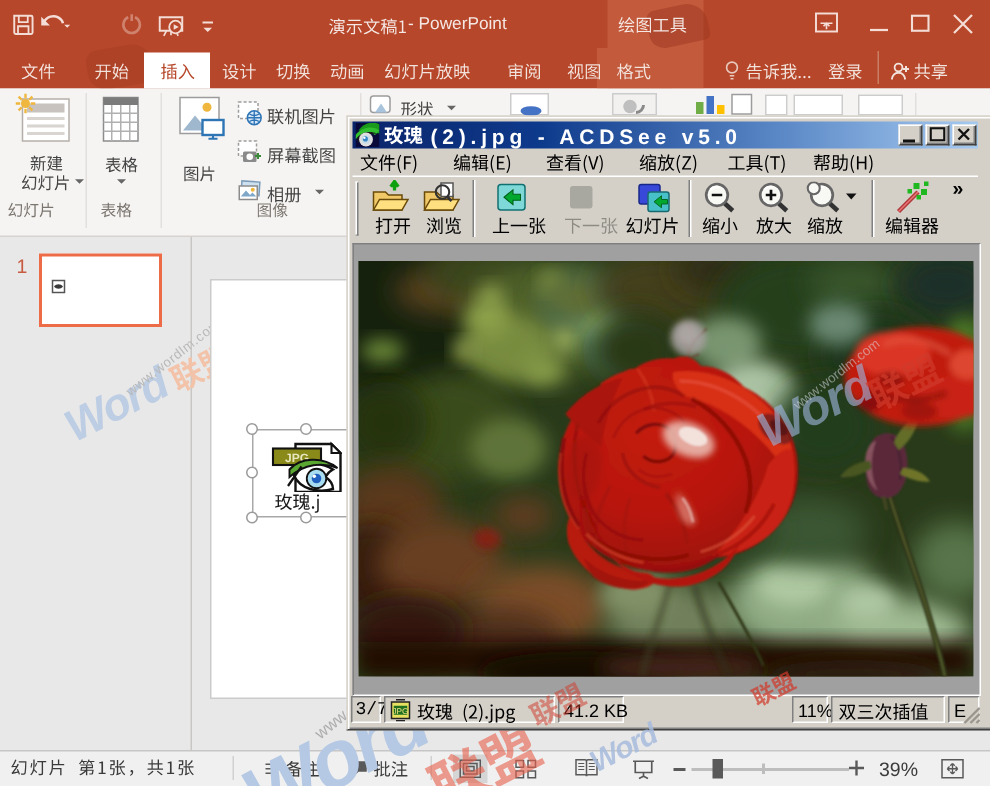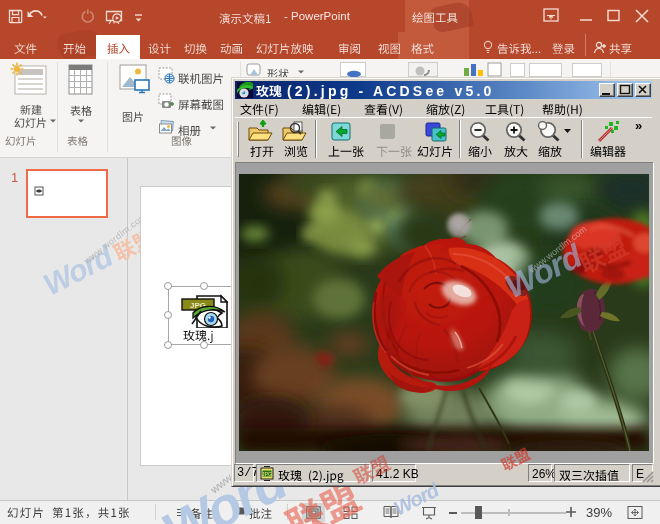--- a/index.html
+++ b/index.html
@@ -27,21 +27,21 @@
 <path d="M100.5 4.5h15v9h-15z" stroke-width="1.3"></path>
     <path d="M105 13.5l-1.8 3.4M111 13.5l1.8 3.4M108 13.5v3" stroke-width="1.1"></path>
 <circle cx="111" cy="11" r="4.2" fill="#B7472A" stroke="#F3DDD6" stroke-width="1.2"></circle>
 <path d="M109.8 9.2l3.4 1.8-3.4 1.8z" fill="#F3DDD6" stroke="none"></path>
 <path d="M129 8h7" stroke-width="1.4"></path>
     <path d="M129.6 11.5l2.9 2.9 2.9-2.9" fill="#F3DDD6" stroke="none"></path>
 </svg>
 <div class="ab" style="left:218px;top:9px"><svg class="cjt" width="54" height="15" viewBox="0 0 54 15">
       <path transform="translate(1,12)" d="M7.7 -0.7C8.6 -0.3 9.7 0.4 10.2 0.9L10.9 0.3C10.3 -0.1 9.2 -0.8 8.4 -1.2ZM5.6 -1.1C5.0 -0.6 3.9 -0.1 3.0 0.2C3.2 0.4 3.5 0.7 3.6 0.9C4.6 0.5 5.7 -0.2 6.4 -0.8ZM1.1 -8.9C1.7 -8.6 2.5 -8.1 2.9 -7.8L3.4 -8.5C3.0 -8.8 2.2 -9.2 1.6 -9.5ZM0.4 -5.8C1.0 -5.5 1.8 -5.0 2.2 -4.7L2.7 -5.5C2.3 -5.7 1.5 -6.1 0.9 -6.4ZM0.7 0.1 1.5 0.6C2.1 -0.4 2.7 -1.8 3.2 -3.0L2.5 -3.6C2.0 -2.3 1.3 -0.8 0.7 0.1ZM6.2 -9.5C6.3 -9.2 6.5 -8.9 6.6 -8.6H3.6V-6.7H4.3V-7.8H9.9V-6.7H10.7V-8.6H7.6C7.5 -8.9 7.2 -9.4 7.0 -9.7ZM4.7 -2.9H6.6V-2.0H4.7ZM7.5 -2.9H9.4V-2.0H7.5ZM4.7 -4.6H6.6V-3.6H4.7ZM7.5 -4.6H9.4V-3.6H7.5ZM4.4 -6.8V-6.1H6.6V-5.2H3.9V-1.3H10.2V-5.2H7.5V-6.1H9.8V-6.8Z M14.2 -4.0C13.7 -2.7 12.8 -1.5 11.9 -0.6C12.1 -0.5 12.5 -0.3 12.7 -0.1C13.6 -1.0 14.5 -2.4 15.1 -3.8ZM19.4 -3.7C20.2 -2.6 21.1 -1.1 21.4 -0.1L22.2 -0.5C21.9 -1.5 21.0 -2.9 20.2 -4.0ZM13.2 -8.8V-8.0H21.3V-8.8ZM12.2 -6.0V-5.2H16.8V-0.2C16.8 -0.0 16.7 0.0 16.5 0.0C16.3 0.0 15.5 0.0 14.8 0.0C14.9 0.3 15.0 0.6 15.1 0.9C16.1 0.9 16.8 0.9 17.2 0.8C17.6 0.6 17.7 0.4 17.7 -0.2V-5.2H22.3V-6.0Z M27.9 -9.5C28.2 -8.9 28.6 -8.1 28.7 -7.7L29.7 -8.0C29.5 -8.4 29.1 -9.2 28.8 -9.7ZM23.6 -7.6V-6.8H25.4C26.0 -5.0 27.0 -3.5 28.1 -2.3C26.9 -1.2 25.3 -0.5 23.4 0.1C23.6 0.3 23.9 0.7 24.0 0.9C25.9 0.3 27.5 -0.6 28.8 -1.7C30.1 -0.5 31.6 0.3 33.5 0.8C33.7 0.6 33.9 0.2 34.1 0.0C32.3 -0.4 30.7 -1.2 29.4 -2.3C30.6 -3.5 31.5 -5.0 32.2 -6.8H34.0V-7.6ZM28.8 -2.9C27.7 -4.0 26.9 -5.3 26.3 -6.8H31.2C30.6 -5.2 29.8 -4.0 28.8 -2.9Z M40.5 -6.5H43.8V-5.4H40.5ZM39.7 -7.1V-4.8H44.6V-7.1ZM41.2 -2.1H43.0V-1.0H41.2ZM40.6 -2.7V-0.4H43.7V-2.7ZM38.3 -9.5C37.6 -9.2 36.2 -8.9 35.1 -8.7C35.2 -8.5 35.3 -8.2 35.3 -8.0C35.8 -8.1 36.2 -8.1 36.7 -8.2V-6.4H35.1V-5.5H36.6C36.2 -4.2 35.5 -2.8 34.8 -1.9C34.9 -1.7 35.2 -1.4 35.3 -1.1C35.8 -1.8 36.3 -2.9 36.7 -4.0V0.9H37.5V-4.4C37.9 -3.9 38.2 -3.3 38.4 -3.0L38.9 -3.7C38.7 -4.0 37.8 -5.0 37.5 -5.3V-5.5H39.1V-6.4H37.5V-8.4C38.0 -8.5 38.5 -8.7 38.9 -8.8ZM41.3 -9.5C41.4 -9.2 41.6 -8.8 41.7 -8.5H38.9V-7.7H45.5V-8.5H42.6C42.5 -8.8 42.3 -9.3 42.1 -9.7ZM39.0 -4.1V0.9H39.8V-3.4H44.5V0.1C44.5 0.2 44.5 0.3 44.3 0.3C44.2 0.3 43.9 0.3 43.4 0.2C43.6 0.4 43.7 0.7 43.7 0.9C44.3 0.9 44.7 0.9 45.0 0.8C45.2 0.7 45.3 0.5 45.3 0.1V-4.1Z M47.0 0.0H51.6V-0.9H49.9V-8.4H49.1C48.7 -8.2 48.1 -8.0 47.4 -7.8V-7.2H48.9V-0.9H47.0Z" fill="#F5E8E4"></path>
     </svg></div>
-<div class="ab" style="left:284px;top:10px;font:11.5px 'Liberation Sans';color:#F5E8E4"> - PowerPoint</div>
+<div class="ab" style="left:272px;top:10px;font:11.5px 'Liberation Sans';color:#F5E8E4"> - PowerPoint</div>
 <div class="ab" style="left:411px;top:8px"><svg class="cjt" width="48" height="15" viewBox="0 0 48 15">
       <path transform="translate(1,12)" d="M0.4 -0.6 0.6 0.2C1.6 -0.1 2.9 -0.6 4.1 -1.1L4.0 -1.9C2.7 -1.4 1.3 -0.9 0.4 -0.6ZM5.5 -5.8V-5.0H9.5V-5.8ZM0.6 -4.9C0.8 -4.9 1.1 -5.0 2.3 -5.2C1.8 -4.5 1.4 -3.9 1.3 -3.7C0.9 -3.3 0.7 -3.0 0.4 -2.9C0.5 -2.7 0.7 -2.3 0.7 -2.1C1.0 -2.2 1.3 -2.4 4.0 -3.1C4.0 -3.2 3.9 -3.6 3.9 -3.8L2.0 -3.3C2.7 -4.4 3.5 -5.6 4.2 -6.8L3.4 -7.3C3.2 -6.8 3.0 -6.4 2.7 -5.9L1.5 -5.8C2.1 -6.8 2.7 -8.1 3.2 -9.3L2.4 -9.7C2.0 -8.3 1.2 -6.8 1.0 -6.4C0.7 -6.0 0.6 -5.7 0.4 -5.7C0.5 -5.5 0.6 -5.0 0.6 -4.9ZM4.5 0.7C4.8 0.5 5.3 0.5 9.5 0.0C9.7 0.3 9.9 0.7 10.0 0.9L10.7 0.6C10.4 -0.2 9.6 -1.4 8.9 -2.2L8.3 -1.9C8.5 -1.5 8.8 -1.1 9.1 -0.7L5.8 -0.3C6.3 -1.1 7.0 -2.3 7.4 -3.0H10.6V-3.8H4.5V-3.0H6.5C6.0 -2.3 5.2 -0.8 4.9 -0.5C4.7 -0.3 4.4 -0.2 4.2 -0.1C4.3 0.0 4.5 0.5 4.5 0.7ZM7.3 -9.7C6.6 -8.1 5.4 -6.7 4.1 -5.8C4.2 -5.6 4.4 -5.2 4.5 -5.0C5.6 -5.8 6.7 -7.0 7.5 -8.3C8.3 -7.2 9.5 -6.0 10.5 -5.2C10.6 -5.4 10.8 -5.8 11.0 -6.0C9.9 -6.7 8.6 -7.9 7.9 -9.0L8.1 -9.4Z M15.8 -3.2C16.7 -3.0 17.9 -2.6 18.5 -2.3L18.9 -2.9C18.3 -3.2 17.1 -3.6 16.2 -3.7ZM14.7 -1.7C16.2 -1.6 18.2 -1.1 19.3 -0.7L19.7 -1.3C18.6 -1.7 16.6 -2.2 15.1 -2.3ZM12.5 -9.2V0.9H13.3V0.4H21.2V0.9H22.0V-9.2ZM13.3 -0.3V-8.4H21.2V-0.3ZM16.3 -8.1C15.7 -7.2 14.7 -6.3 13.7 -5.7C13.9 -5.6 14.2 -5.3 14.3 -5.2C14.7 -5.4 15.0 -5.7 15.4 -6.0C15.7 -5.6 16.1 -5.3 16.6 -5.0C15.6 -4.5 14.5 -4.2 13.5 -4.0C13.7 -3.8 13.8 -3.5 13.9 -3.3C15.0 -3.5 16.2 -4.0 17.3 -4.6C18.3 -4.0 19.4 -3.6 20.5 -3.4C20.6 -3.6 20.8 -3.9 21.0 -4.1C20.0 -4.2 18.9 -4.6 18.0 -5.0C18.9 -5.5 19.6 -6.2 20.1 -7.0L19.6 -7.3L19.5 -7.2H16.5C16.7 -7.4 16.8 -7.7 17.0 -7.9ZM15.8 -6.5 15.9 -6.6H18.9C18.5 -6.1 17.9 -5.7 17.3 -5.3C16.7 -5.7 16.2 -6.1 15.8 -6.5Z M23.6 -0.8V0.0H33.9V-0.8H29.2V-7.5H33.4V-8.4H24.2V-7.5H28.2V-0.8Z M41.5 -1.0C42.7 -0.4 44.1 0.4 44.9 0.9L45.6 0.3C44.7 -0.3 43.3 -1.0 42.0 -1.6ZM38.3 -1.5C37.6 -0.9 36.1 -0.1 35.0 0.3C35.2 0.5 35.5 0.7 35.6 0.9C36.8 0.5 38.2 -0.3 39.1 -1.0ZM36.9 -9.1V-2.4H35.1V-1.6H45.4V-2.4H43.7V-9.1ZM37.8 -2.4V-3.4H42.9V-2.4ZM37.8 -6.7H42.9V-5.8H37.8ZM37.8 -7.4V-8.4H42.9V-7.4ZM37.8 -5.1H42.9V-4.1H37.8Z" fill="#F5E8E4"></path>
     </svg></div>
 <svg class="ab" style="left:536px;top:6px" width="120" height="20" viewBox="0 0 120 20" fill="none" stroke="#F3DDD6" stroke-width="1.3">
 <rect x="8" y="3" width="14" height="12"></rect>
     <path d="M11 9.5h8M15 9.5v4M13 11.5l2-2 2 2" stroke-width="1.1"></path>
 <path d="M44 14h12" stroke-width="1.5"></path>
 <rect x="72" y="4.5" width="11" height="10" stroke-width="1.4"></rect>
 <path d="M100 4l12 12M112 4l-12 12" stroke-width="1.5"></path>
 </svg>
@@ -616,21 +616,21 @@
 <path d="M4 0.5h6M4 14.5h6" stroke="#222"></path>
       </svg>
       <div class="ab" style="left:20px;top:1px"><svg class="cjt" width="68" height="16" viewBox="0 0 68 16">
           <path transform="translate(1,12)" d="M6.6 -7.0H9.5C9.1 -5.3 8.7 -4.0 7.9 -2.9C7.2 -4.0 6.8 -5.4 6.5 -6.9ZM6.5 -10.1C6.1 -8.1 5.4 -6.2 4.4 -4.9C4.5 -4.7 4.9 -4.3 5.0 -4.1C5.3 -4.6 5.7 -5.1 5.9 -5.6C6.3 -4.3 6.7 -3.1 7.3 -2.1C6.4 -1.1 5.3 -0.4 3.8 0.1C3.9 0.4 4.2 0.8 4.3 1.0C5.8 0.4 6.9 -0.4 7.8 -1.3C8.7 -0.3 9.7 0.5 11.0 1.0C11.2 0.7 11.5 0.3 11.7 0.2C10.3 -0.3 9.3 -1.1 8.5 -2.1C9.4 -3.4 10.0 -5.0 10.5 -7.0H11.5V-7.8H6.9C7.1 -8.5 7.3 -9.2 7.4 -9.9ZM0.4 -1.3 0.6 -0.5C1.7 -0.8 3.3 -1.2 4.8 -1.6L4.7 -2.4L3.0 -2.0V-4.7H4.3V-5.5H3.0V-8.1H4.7V-8.9H0.6V-8.1H2.1V-5.5H0.7V-4.7H2.1V-1.8Z M16.8 -8.9V-3.9H18.9C18.5 -2.2 17.5 -0.7 15.7 0.3C15.9 0.4 16.2 0.7 16.3 0.9C18.0 0.0 18.9 -1.4 19.5 -2.9V-0.3C19.5 0.5 19.8 0.8 20.8 0.8C21.0 0.8 22.3 0.8 22.5 0.8C23.2 0.8 23.5 0.5 23.6 -0.6C23.3 -0.6 23.0 -0.8 22.8 -0.9C22.8 -0.1 22.7 0.0 22.4 0.0C22.1 0.0 21.0 0.0 20.8 0.0C20.4 0.0 20.3 -0.0 20.3 -0.3V-3.5H19.7L19.8 -3.9H22.8V-8.9H19.9C20.1 -9.2 20.3 -9.6 20.5 -10.0L19.5 -10.1C19.4 -9.7 19.2 -9.3 19.0 -8.9ZM17.6 -6.1H19.3C19.3 -5.6 19.2 -5.1 19.1 -4.7H17.6ZM20.2 -6.1H21.9V-4.7H20.0C20.1 -5.1 20.1 -5.6 20.2 -6.1ZM17.6 -8.1H19.5L19.4 -6.8H17.6ZM20.3 -8.1H21.9V-6.8H20.2ZM20.7 -0.9C20.8 -0.9 21.1 -1.0 22.5 -1.3L22.6 -0.9L23.2 -1.1C23.1 -1.5 22.8 -2.3 22.4 -2.9L21.9 -2.7C22.1 -2.4 22.2 -2.1 22.3 -1.8L21.3 -1.6C21.6 -2.2 21.9 -2.8 22.0 -3.4L21.4 -3.7C21.3 -2.9 20.9 -2.1 20.8 -1.9C20.7 -1.6 20.6 -1.5 20.4 -1.5C20.5 -1.3 20.6 -1.0 20.7 -0.9ZM12.4 -1.2 12.6 -0.3C13.6 -0.6 15.0 -1.1 16.4 -1.5L16.2 -2.3L14.8 -1.9V-5.0H16.1V-5.8H14.8V-8.4H16.2V-9.3H12.5V-8.4H13.9V-5.8H12.6V-5.0H13.9V-1.6C13.3 -1.5 12.8 -1.3 12.4 -1.2Z M32.9 2.4 33.5 2.1C32.5 0.3 32.0 -1.7 32.0 -3.7C32.0 -5.8 32.5 -7.8 33.5 -9.5L32.9 -9.8C31.8 -8.0 31.1 -6.1 31.1 -3.7C31.1 -1.4 31.8 0.6 32.9 2.4Z M34.6 0.0H40.1V-0.9H37.7C37.2 -0.9 36.7 -0.9 36.2 -0.9C38.3 -2.8 39.7 -4.6 39.7 -6.4C39.7 -7.9 38.7 -9.0 37.1 -9.0C36.0 -9.0 35.2 -8.4 34.5 -7.7L35.2 -7.0C35.7 -7.6 36.3 -8.1 37.0 -8.1C38.1 -8.1 38.6 -7.3 38.6 -6.3C38.6 -4.8 37.3 -3.1 34.6 -0.6Z M41.9 2.4C43.0 0.6 43.7 -1.4 43.7 -3.7C43.7 -6.1 43.0 -8.0 41.9 -9.8L41.2 -9.5C42.3 -7.8 42.8 -5.8 42.8 -3.7C42.8 -1.7 42.3 0.3 41.2 2.1Z M46.4 0.2C46.9 0.2 47.2 -0.2 47.2 -0.7C47.2 -1.2 46.9 -1.5 46.4 -1.5C46.0 -1.5 45.6 -1.2 45.6 -0.7C45.6 -0.2 46.0 0.2 46.4 0.2Z M48.5 2.9C49.8 2.9 50.3 2.1 50.3 0.7V-6.5H49.2V0.7C49.2 1.5 49.1 2.0 48.4 2.0C48.2 2.0 48.0 2.0 47.8 1.9L47.6 2.7C47.8 2.8 48.1 2.9 48.5 2.9ZM49.8 -7.9C50.2 -7.9 50.5 -8.1 50.5 -8.6C50.5 -9.0 50.2 -9.3 49.8 -9.3C49.3 -9.3 49.0 -9.0 49.0 -8.6C49.0 -8.1 49.3 -7.9 49.8 -7.9Z M52.5 2.7H53.6V0.5L53.6 -0.6C54.2 -0.1 54.8 0.2 55.4 0.2C56.9 0.2 58.2 -1.1 58.2 -3.4C58.2 -5.4 57.3 -6.7 55.6 -6.7C54.9 -6.7 54.1 -6.3 53.5 -5.8H53.5L53.4 -6.5H52.5ZM55.2 -0.8C54.8 -0.8 54.2 -0.9 53.6 -1.4V-4.9C54.2 -5.4 54.8 -5.8 55.3 -5.8C56.6 -5.8 57.1 -4.8 57.1 -3.3C57.1 -1.7 56.3 -0.8 55.2 -0.8Z M62.1 3.0C64.2 3.0 65.4 2.0 65.4 0.7C65.4 -0.3 64.7 -0.8 63.2 -0.8H61.9C61.0 -0.8 60.8 -1.1 60.8 -1.5C60.8 -1.9 60.9 -2.1 61.2 -2.3C61.5 -2.1 61.8 -2.1 62.1 -2.1C63.5 -2.1 64.5 -2.9 64.5 -4.3C64.5 -4.9 64.3 -5.4 64.0 -5.7H65.3V-6.5H63.1C62.8 -6.6 62.5 -6.7 62.1 -6.7C60.8 -6.7 59.7 -5.8 59.7 -4.4C59.7 -3.6 60.1 -2.9 60.6 -2.6V-2.6C60.2 -2.3 59.8 -1.9 59.8 -1.3C59.8 -0.8 60.1 -0.5 60.4 -0.3V-0.2C59.8 0.2 59.5 0.7 59.5 1.3C59.5 2.4 60.6 3.0 62.1 3.0ZM62.1 -2.8C61.4 -2.8 60.8 -3.4 60.8 -4.4C60.8 -5.3 61.4 -5.9 62.1 -5.9C62.9 -5.9 63.5 -5.3 63.5 -4.4C63.5 -3.4 62.9 -2.8 62.1 -2.8ZM62.3 2.2C61.1 2.2 60.4 1.8 60.4 1.1C60.4 0.7 60.6 0.3 61.1 0.0C61.4 0.1 61.7 0.1 61.9 0.1H63.0C63.9 0.1 64.4 0.3 64.4 0.9C64.4 1.6 63.6 2.2 62.3 2.2Z" fill="#000"></path>
         </svg></div>
     </div>
 <div class="ab" style="left:140px;top:386px;width:44px;height:18px;background:#D4D0C8;border-top:1px solid #808080;border-left:1px solid #808080;border-right:1px solid #fff;border-bottom:1px solid #fff">
       <div class="ab" style="left:3px;top:2px;font:12px 'Liberation Sans';color:#000">41.2 KB</div>
     </div>
 <div class="ab" style="left:296px;top:386px;width:24px;height:18px;background:#D4D0C8;border-top:1px solid #808080;border-left:1px solid #808080;border-right:1px solid #fff;border-bottom:1px solid #fff">
-      <div class="ab" style="left:3px;top:2px;font:12px 'Liberation Sans';color:#000">26%</div>
+      <div class="ab" style="left:3px;top:2px;font:12px 'Liberation Sans';color:#000">11%</div>
     </div>
 <div class="ab" style="left:322px;top:386px;width:76px;height:18px;background:#D4D0C8;border-top:1px solid #808080;border-left:1px solid #808080;border-right:1px solid #fff;border-bottom:1px solid #fff">
       <div class="ab" style="left:3px;top:1px"><svg class="cjt" width="62" height="16" viewBox="0 0 62 16">
           <path transform="translate(1,12)" d="M10.0 -8.3C9.7 -6.4 9.2 -4.7 8.4 -3.4C7.8 -4.8 7.3 -6.5 7.1 -8.3ZM5.9 -9.2V-8.3H6.2C6.6 -6.0 7.1 -4.1 7.8 -2.5C7.0 -1.3 6.0 -0.4 4.8 0.2C5.0 0.4 5.3 0.7 5.4 0.9C6.5 0.3 7.5 -0.5 8.3 -1.6C9.0 -0.5 9.8 0.4 10.9 1.0C11.0 0.7 11.3 0.4 11.5 0.2C10.4 -0.4 9.6 -1.3 8.9 -2.4C10.0 -4.1 10.7 -6.3 11.0 -9.0L10.4 -9.2L10.3 -9.2ZM0.9 -6.5C1.6 -5.6 2.5 -4.5 3.2 -3.5C2.4 -1.8 1.5 -0.6 0.4 0.2C0.6 0.4 0.9 0.7 1.1 0.9C2.1 0.1 3.0 -1.1 3.8 -2.6C4.2 -1.8 4.6 -1.2 4.8 -0.6L5.6 -1.2C5.3 -1.9 4.8 -2.7 4.2 -3.6C4.8 -5.1 5.2 -6.9 5.4 -9.0L4.8 -9.2L4.7 -9.2H0.8V-8.3H4.5C4.3 -6.9 4.0 -5.6 3.6 -4.5C2.9 -5.4 2.2 -6.3 1.5 -7.0Z M13.5 -8.9V-8.0H22.5V-8.9ZM14.2 -5.0V-4.1H21.6V-5.0ZM12.8 -0.8V0.1H23.2V-0.8Z M24.7 -8.6C25.5 -8.1 26.5 -7.4 27.0 -6.9L27.6 -7.7C27.1 -8.2 26.0 -8.8 25.2 -9.3ZM24.5 -0.9 25.3 -0.3C26.1 -1.3 27.0 -2.7 27.7 -3.9L27.0 -4.5C26.2 -3.2 25.2 -1.8 24.5 -0.9ZM29.4 -10.1C29.1 -8.2 28.4 -6.3 27.5 -5.1C27.7 -5.0 28.2 -4.8 28.3 -4.6C28.8 -5.3 29.2 -6.2 29.6 -7.2H34.0C33.8 -6.3 33.4 -5.4 33.2 -4.8C33.4 -4.7 33.7 -4.6 33.9 -4.5C34.3 -5.3 34.9 -6.6 35.2 -7.7L34.5 -8.1L34.3 -8.0H29.9C30.1 -8.6 30.3 -9.3 30.4 -9.9ZM30.8 -6.6V-5.8C30.8 -4.1 30.6 -1.5 26.9 0.3C27.1 0.5 27.4 0.8 27.6 1.0C29.9 -0.2 31.0 -1.7 31.4 -3.2C32.1 -1.3 33.2 0.1 34.9 0.9C35.1 0.6 35.3 0.3 35.5 0.1C33.4 -0.7 32.3 -2.5 31.8 -4.9C31.8 -5.2 31.8 -5.5 31.8 -5.8V-6.6Z M44.8 -2.9V-2.1H46.2V-0.5H44.3V-6.4H47.4V-7.2H44.3V-8.8C45.2 -8.9 46.1 -9.1 46.8 -9.3L46.3 -10.0C45.0 -9.6 42.7 -9.3 40.8 -9.2C40.9 -9.0 41.0 -8.7 41.1 -8.5C41.8 -8.5 42.7 -8.6 43.5 -8.7V-7.2H40.4V-6.4H43.5V-0.5H41.5V-2.1H43.0V-2.9H41.5V-4.4C42.0 -4.5 42.6 -4.7 43.0 -4.9L42.6 -5.6C42.1 -5.4 41.4 -5.1 40.7 -4.9V0.9H41.5V0.4H46.2V1.0H47.0V-5.2H44.8V-4.4H46.2V-2.9ZM37.9 -10.1V-7.7H36.6V-6.8H37.9V-4.1L36.4 -3.7L36.7 -2.8L37.9 -3.2V-0.1C37.9 0.0 37.9 0.1 37.8 0.1C37.6 0.1 37.3 0.1 36.9 0.1C37.0 0.3 37.1 0.7 37.1 0.9C37.8 0.9 38.2 0.9 38.4 0.7C38.7 0.6 38.8 0.4 38.8 -0.1V-3.5L40.1 -3.9L40.0 -4.7L38.8 -4.3V-6.8H39.9V-7.7H38.8V-10.1Z M55.2 -10.1C55.2 -9.7 55.1 -9.3 55.0 -8.9H51.9V-8.1H54.9C54.8 -7.6 54.7 -7.3 54.7 -6.9H52.6V-0.2H51.4V0.6H59.5V-0.2H58.4V-6.9H55.5C55.6 -7.3 55.7 -7.6 55.8 -8.1H59.1V-8.9H55.9L56.1 -10.0ZM53.4 -0.2V-1.2H57.6V-0.2ZM53.4 -4.5H57.6V-3.5H53.4ZM53.4 -5.2V-6.2H57.6V-5.2ZM53.4 -2.9H57.6V-1.8H53.4ZM51.2 -10.1C50.5 -8.2 49.5 -6.5 48.4 -5.3C48.5 -5.1 48.8 -4.6 48.9 -4.4C49.2 -4.8 49.6 -5.2 49.9 -5.7V1.0H50.7V-7.1C51.2 -7.9 51.6 -8.9 52.0 -9.8Z" fill="#000"></path>
         </svg></div>
     </div>
 <div class="ab" style="left:400px;top:386px;width:21px;height:18px;background:#D4D0C8;border-top:1px solid #808080;border-left:1px solid #808080;border-right:1px solid #fff;border-bottom:1px solid #fff">
       <div class="ab" style="left:3px;top:2px;font:12px 'Liberation Sans';color:#000">E</div>
       <svg class="ab" style="left:8px;top:5px" width="13" height="13">
         <path d="M12 1v12H0z" fill="#D4D0C8"></path>

